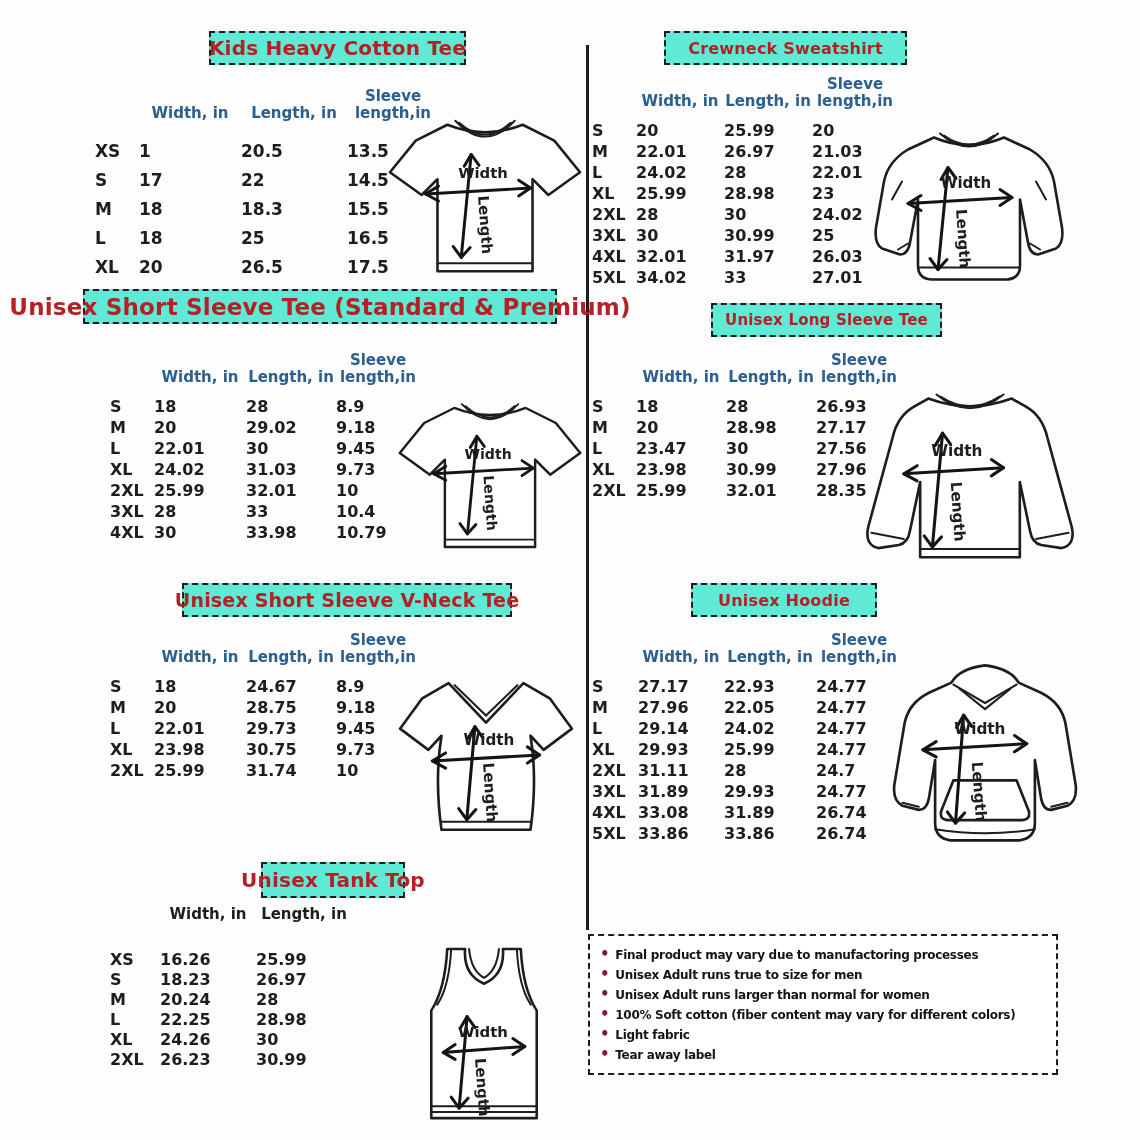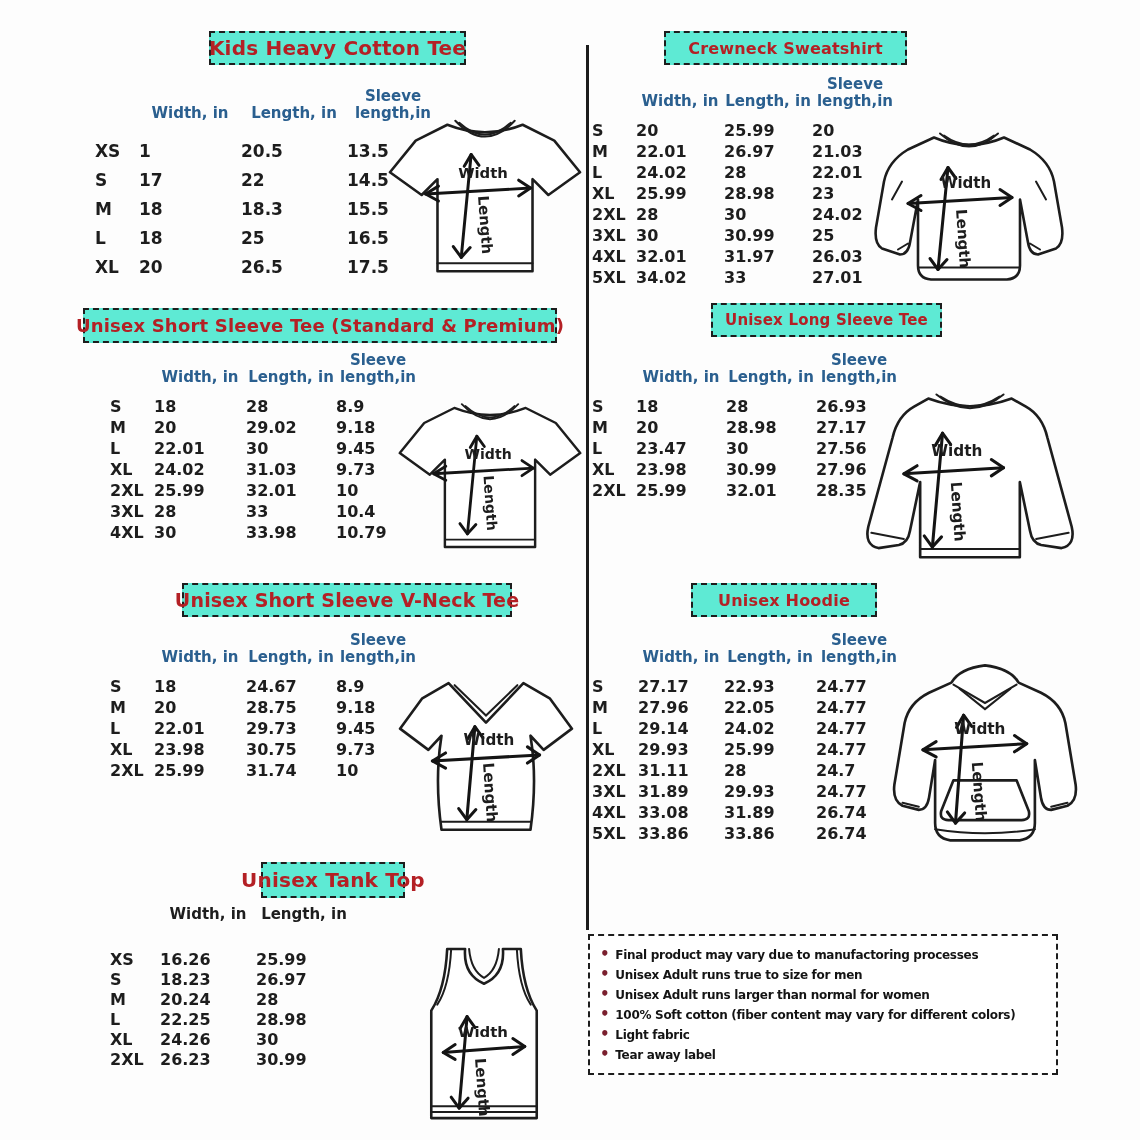--- a/index.html
+++ b/index.html
@@ -2,21 +2,21 @@
 <html><head>
 <meta charset="utf-8">
 <style>
   html,body{margin:0;padding:0;background:#fff;}
   #canvas{position:relative;width:1140px;height:1140px;background:#fdfdfd;overflow:hidden;
           font-family:"DejaVu Sans","Liberation Sans",sans-serif;color:var(--ink,#1d1d1d);}
   .title-box{position:absolute;border:2px dashed #1d1d1d;display:flex;align-items:center;justify-content:center;
              color:var(--red,#b42025);font-weight:700;letter-spacing:.2px;background:#5eead4;box-sizing:border-box;white-space:nowrap;}
   .s0t{left:209px;top:31px;width:257px;height:34px;font-size:20px}
   .s1t{left:664px;top:31px;width:243px;height:34px;font-size:16px}
-  .s2t{left:83px;top:308px;width:474px;height:35px;font-size:18px}
+  .s2t{left:83px;top:289px;width:474px;height:35px;font-size:23px}
   .s3t{left:711px;top:303px;width:231px;height:34px;font-size:15px}
   .s4t{left:182px;top:583px;width:330px;height:34px;font-size:19px}
   .s5t{left:691px;top:583px;width:186px;height:34px;font-size:16px}
   .s6t{left:261px;top:862px;width:144px;height:36px;font-size:20px}
 
   .tbl{position:absolute;}
   .trow{display:grid;align-items:center;height:21px;}
   .trow.thead{height:auto;align-items:end;min-height:38px;margin-bottom:10px;}
   .hcell{font-size:15px;font-weight:700;text-align:center;line-height:1.12;color:var(--blue,#2a5f8f);}
   .scell{font-size:16px;font-weight:700;}

